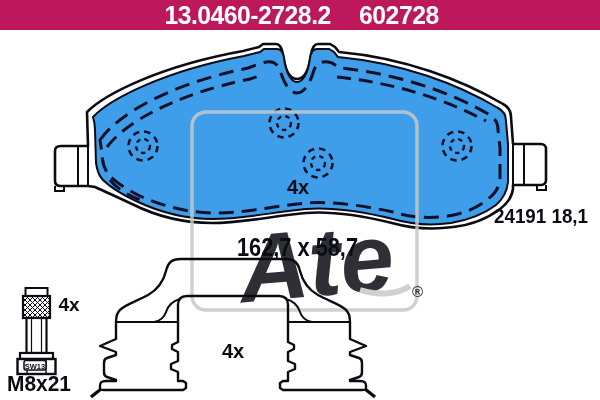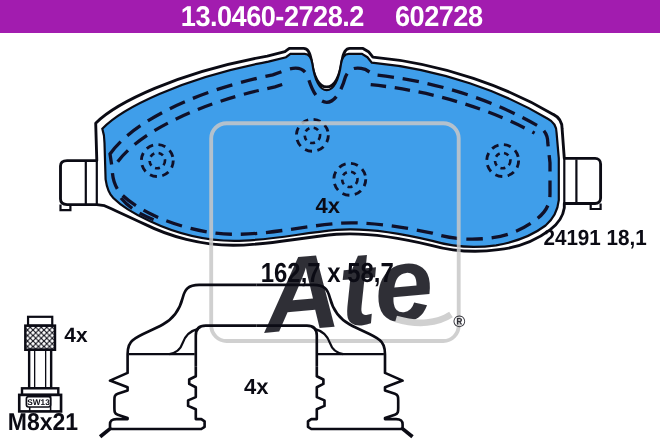--- a/index.html
+++ b/index.html
@@ -1,19 +1,19 @@
 <!DOCTYPE html>
 <html><head>
 <meta charset="utf-8">
 <style>
   html,body{margin:0;padding:0;background:#ffffff;}
   body{width:600px;height:400px;overflow:hidden;font-family:"Liberation Sans",sans-serif;}
   .header{
     position:absolute;top:0;left:0;width:600px;height:30px;
-    background:#a21caf;display:flex;align-items:center;justify-content:center;gap:22px;
+    background:#be185d;display:flex;align-items:center;justify-content:center;gap:22px;
   }
   .header span{
     color:#ffffff;font-weight:bold;font-size:26px;line-height:30px;
     letter-spacing:-0.5px;transform:scaleX(0.95);white-space:nowrap;
   }
   .drawing{position:absolute;top:0;left:0;}
   svg text{font-family:"Liberation Sans",sans-serif;font-weight:bold;fill:#0b0b14;}
 </style>
 </head>
 <body>

